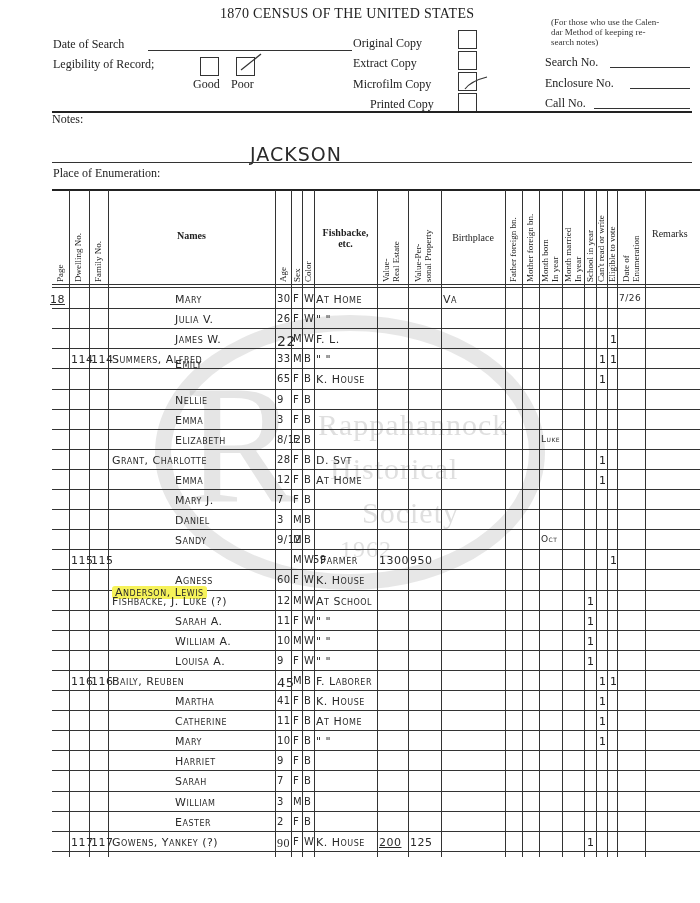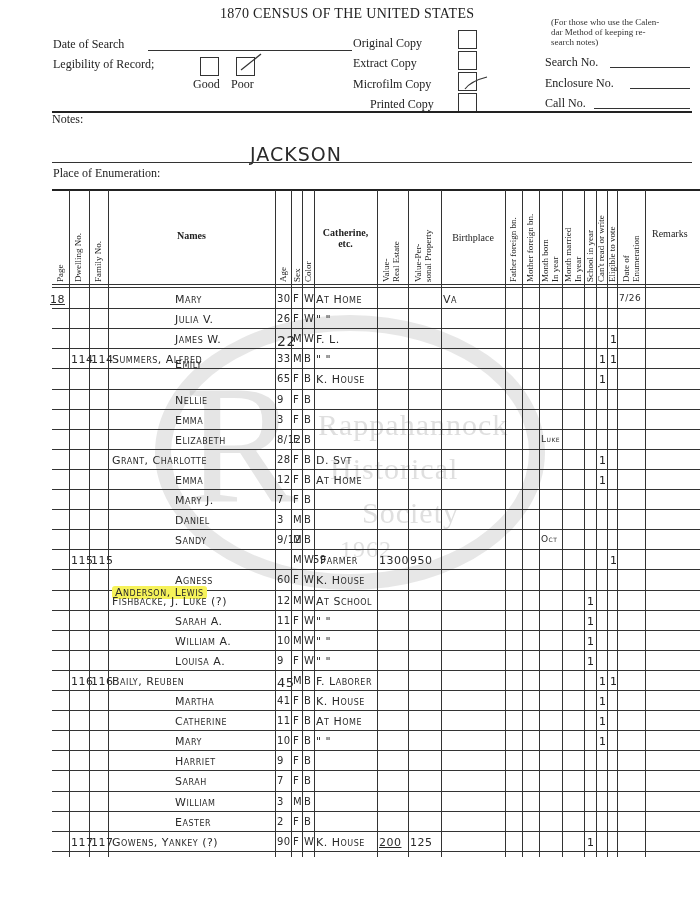--- a/index.html
+++ b/index.html
@@ -83,21 +83,21 @@
 <div id="census-table" class="abs" style="left:0;top:0;width:700px;height:903px;">
   <div class="abs thick" style="left:52px;top:189px;width:648px;"></div>
 
   <div class="hdr-v" style="left:55px;top:204px;height:78px;">Page</div>
   <div class="hdr-v" style="left:73px;top:204px;height:78px;">Dwelling No.</div>
   <div class="hdr-v" style="left:93px;top:204px;height:78px;">Family No.</div>
   <div class="hdr-h" style="left:108px;top:230px;width:167px;font-size:10px;font-weight:bold;">Names</div>
   <div class="hdr-v" style="left:278px;top:250px;height:32px;">Age</div>
   <div class="hdr-v" style="left:292px;top:250px;height:32px;">Sex</div>
   <div class="hdr-v" style="left:303px;top:250px;height:32px;">Color</div>
-  <div class="hdr-h" style="left:314px;top:227px;width:63px;white-space:pre;line-height:11px;font-weight:bold;">Catherine,
+  <div class="hdr-h" style="left:314px;top:227px;width:63px;white-space:pre;line-height:11px;font-weight:bold;">Fishbacke,
 etc.</div>
   <div class="hdr-v" style="left:381px;top:210px;height:72px;">Value-
 Real Estate</div>
   <div class="hdr-v" style="left:413px;top:205px;height:77px;">Value-Per-
 sonal Property</div>
   <div class="hdr-h" style="left:441px;top:232px;width:64px;">Birthplace</div>
   <div class="hdr-v" style="left:508px;top:194px;height:88px;">Father foreign bn.</div>
   <div class="hdr-v" style="left:525px;top:194px;height:88px;">Mother foreign bn.</div>
   <div class="hdr-v" style="left:540px;top:215px;height:67px;">Month born
 In year</div>
@@ -370,21 +370,21 @@
       <div>
         <div class="cell hand" style="left: 175px; top: 816px;"><span>Easter</span></div>
         <div class="cell hand" style="font-size: 10px; left: 277px; top: 816px;"><span>2</span></div>
         <div class="cell hand" style="font-size: 10px; left: 293px; top: 816px;"><span>F</span></div>
         <div class="cell hand" style="font-size: 10px; left: 304px; top: 816px;"><span>B</span></div>
       </div>
       <div>
         <div class="cell hand" style="left: 71px; top: 836px;"><span>117</span></div>
         <div class="cell hand" style="left: 91px; top: 836px;"><span>117</span></div>
         <div class="cell hand" style="left: 112px; top: 836px;"><span>Gowens, Yankey (?)</span></div>
-        <div class="cell hand" style="font-size: 10px; left: 277px; top: 836px;"><span>90</span></div>
+        <div class="cell hand" style="font-size: 12px; left: 277px; top: 836px; font-family: Liberation Serif, serif;"><span>90</span></div>
         <div class="cell hand" style="font-size: 10px; left: 293px; top: 836px;"><span>F</span></div>
         <div class="cell hand" style="font-size: 10px; left: 304px; top: 836px;"><span>W</span></div>
         <div class="cell hand" style="left: 316px; top: 836px;"><span>K. House</span></div>
         <div class="cell hand" style="left: 379px; top: 836px; text-decoration: underline;"><span>200</span></div>
         <div class="cell hand" style="left: 410px; top: 836px;"><span>125</span></div>
         <div class="tick" style="left: 587px; top: 836px;"><span>1</span></div>
       </div>
     </div>
 </div>
 

